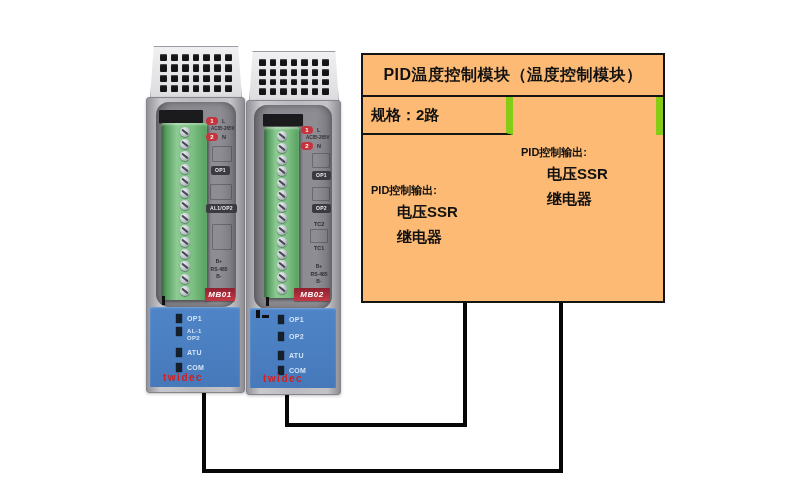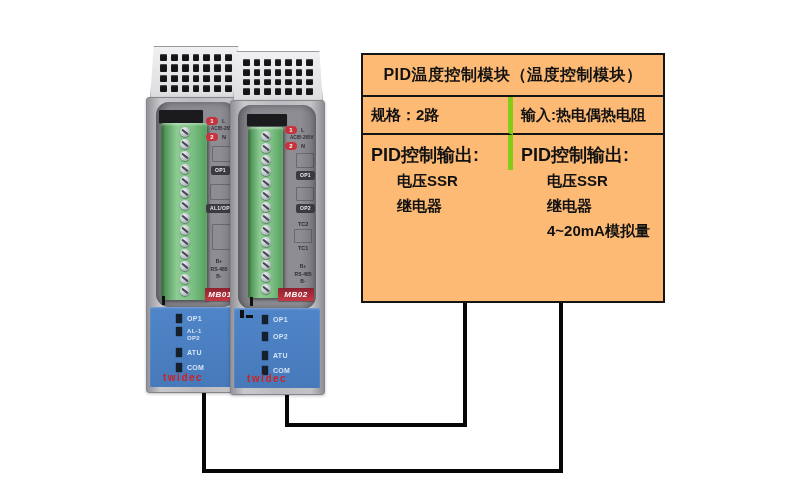--- a/index.html
+++ b/index.html
@@ -59,23 +59,23 @@
 
   
   .spec-table{position:absolute;left:361px;top:53px;width:304px;height:250px;z-index:3;
               background:#fdba74;border:2px solid #141414;box-sizing:border-box;}
   .t-header{height:42px;border-bottom:2px solid #141414;display:flex;align-items:center;
             justify-content:center;font-size:16px;font-weight:700;letter-spacing:.5px;box-sizing:border-box;}
   .t-grid{display:grid;grid-template-columns:150px 1fr;grid-template-rows:38px 35px 1fr;
           height:calc(100% - 42px);}
   .t-cell{box-sizing:border-box;font-size:15px;font-weight:700;padding-left:8px;}
   .cell-line{display:flex;align-items:center;border-bottom:2px solid #141414;}
-  .c1{border-right:5px solid #84cc16;}
+  .c1{border-right:7px solid #84cc16;}
   .out{padding-top:8px;}
-  .out-title{font-size:18px;font-weight:700;}
+  .out-title{font-size:11px;font-weight:700;margin-top:40px;}
   .out-line{padding-left:26px;line-height:22px;font-size:15px;font-weight:700;margin-top:3px;}
 </style>
 </head>
 <body>
 
 <div class="stage">
 
   <div class="wire" style="left:285px;top:390px;width:4px;height:37px;"></div>
   <div class="wire" style="left:285px;top:423px;width:182px;height:4px;"></div>
   <div class="wire" style="left:463px;top:302px;width:4px;height:125px;"></div>
@@ -177,21 +177,21 @@
           <span class="ledlabel">ATU</span>
         </div>
       <div class="ledrow" style="left:26px;top:56px;">
           <span class="led"></span>
           <span class="ledlabel">COM</span>
         </div>
       <div class="brand" style="left:13px;bottom:4px;">twidec</div>
     </div>
   </div>
 
-  <div class="device" style="left:230px;top:51px;width:94px;height:340px;">
+  <div class="device" style="left:246px;top:51px;width:94px;height:340px;">
     <div class="cap" style="left:3px;top:0;width:88px;height:50px;">
       <div class="vents">
           <div class="vent"></div>
           <div class="vent"></div>
           <div class="vent"></div>
           <div class="vent"></div>
           <div class="vent"></div>
           <div class="vent"></div>
           <div class="vent"></div>
           <div class="vent"></div>
@@ -284,29 +284,27 @@
           <span class="ledlabel">COM</span>
         </div>
       <div class="brand" style="left:13px;bottom:4px;">twidec</div>
     </div>
   </div>
 
   <div class="spec-table">
     <div class="t-header">PID温度控制模块（温度控制模块）</div>
     <div class="t-grid">
       <div class="t-cell cell-line c1">规格：2路</div>
-      <div class="t-cell cell-line">输入:热电偶热电阻</div>
       <div class="t-cell out c1">
         <div class="out-title">PID控制输出:</div>
         <div class="out-line">电压SSR</div>
         <div class="out-line">继电器</div>
         <div class="out-line"></div>
       </div>
       <div class="t-cell out">
         <div class="out-title">PID控制输出:</div>
         <div class="out-line">电压SSR</div>
         <div class="out-line">继电器</div>
-        <div class="out-line">4~20mA模拟量</div>
       </div>
     </div>
   </div>
 
 </div>
 
 </body></html>

